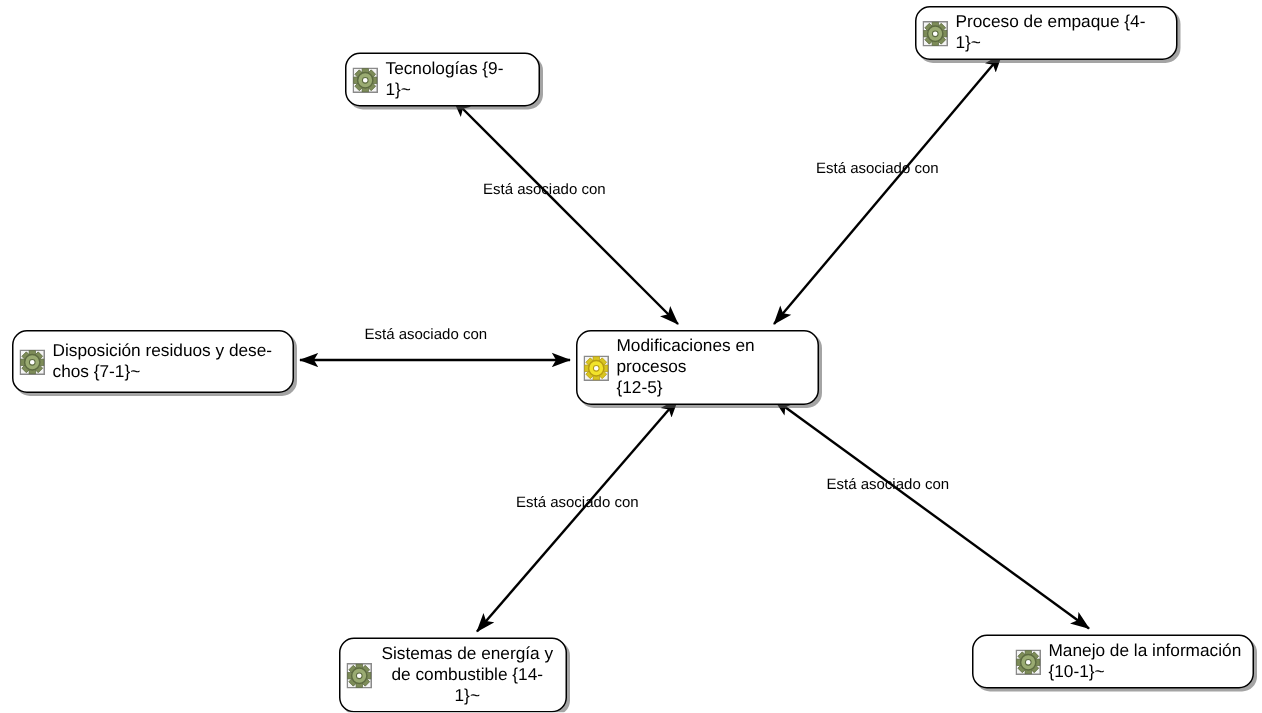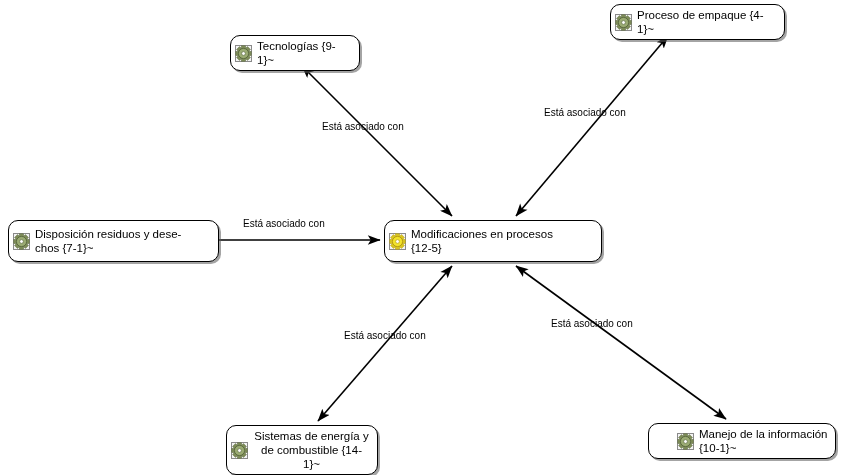--- a/index.html
+++ b/index.html
@@ -106,38 +106,38 @@
             <rect x="2.44" y="10.36" width="4.2" height="4.2" fill="#7d8c58" stroke="#5d6b41" stroke-width="0.5" transform="rotate(135 4.54 12.46)"></rect>
             <rect x="0.80" y="6.40" width="4.2" height="4.2" fill="#7d8c58" stroke="#5d6b41" stroke-width="0.5" transform="rotate(180 2.90 8.50)"></rect>
             <rect x="2.44" y="2.44" width="4.2" height="4.2" fill="#7d8c58" stroke="#5d6b41" stroke-width="0.5" transform="rotate(225 4.54 4.54)"></rect>
             <rect x="6.40" y="0.80" width="4.2" height="4.2" fill="#7d8c58" stroke="#5d6b41" stroke-width="0.5" transform="rotate(270 8.50 2.90)"></rect>
             <rect x="10.36" y="2.44" width="4.2" height="4.2" fill="#7d8c58" stroke="#5d6b41" stroke-width="0.5" transform="rotate(315 12.46 4.54)"></rect>
             <circle cx="8.5" cy="8.5" r="5.1" fill="#9aab72" stroke="#5d6b41" stroke-width="1"></circle>
             <circle cx="8.5" cy="8.5" r="1.9" fill="#ffffff" stroke="#5d6b41" stroke-width="0.7"></circle>
           </svg></span>
         <span class="label">Proceso de empaque {4-1}~</span>
       </div>
-      <div class="node" style="left: 8px; top: 220px; width: 211px; min-height: 42px;">
+      <div class="node" style="left: 8px; top: 220px; width: 188px; min-height: 42px;">
         <span class="icon"><svg width="17" height="17" viewBox="0 0 17 17">
             <rect x="0.5" y="0.5" width="16" height="16" fill="#f4f4f4" stroke="#8a8a8a" stroke-width="1"></rect>
             <rect x="12.00" y="6.40" width="4.2" height="4.2" fill="#7d8c58" stroke="#5d6b41" stroke-width="0.5" transform="rotate(0 14.10 8.50)"></rect>
             <rect x="10.36" y="10.36" width="4.2" height="4.2" fill="#7d8c58" stroke="#5d6b41" stroke-width="0.5" transform="rotate(45 12.46 12.46)"></rect>
             <rect x="6.40" y="12.00" width="4.2" height="4.2" fill="#7d8c58" stroke="#5d6b41" stroke-width="0.5" transform="rotate(90 8.50 14.10)"></rect>
             <rect x="2.44" y="10.36" width="4.2" height="4.2" fill="#7d8c58" stroke="#5d6b41" stroke-width="0.5" transform="rotate(135 4.54 12.46)"></rect>
             <rect x="0.80" y="6.40" width="4.2" height="4.2" fill="#7d8c58" stroke="#5d6b41" stroke-width="0.5" transform="rotate(180 2.90 8.50)"></rect>
             <rect x="2.44" y="2.44" width="4.2" height="4.2" fill="#7d8c58" stroke="#5d6b41" stroke-width="0.5" transform="rotate(225 4.54 4.54)"></rect>
             <rect x="6.40" y="0.80" width="4.2" height="4.2" fill="#7d8c58" stroke="#5d6b41" stroke-width="0.5" transform="rotate(270 8.50 2.90)"></rect>
             <rect x="10.36" y="2.44" width="4.2" height="4.2" fill="#7d8c58" stroke="#5d6b41" stroke-width="0.5" transform="rotate(315 12.46 4.54)"></rect>
             <circle cx="8.5" cy="8.5" r="5.1" fill="#9aab72" stroke="#5d6b41" stroke-width="1"></circle>
             <circle cx="8.5" cy="8.5" r="1.9" fill="#ffffff" stroke="#5d6b41" stroke-width="0.7"></circle>
           </svg></span>
         <span class="label">Disposición residuos y dese-
 chos {7-1}~</span>
       </div>
-      <div class="node" style="left: 384px; top: 220px; width: 218px; min-height: 42px;">
+      <div class="node" style="left: 384px; top: 220px; width: 162px; min-height: 42px;">
         <span class="icon"><svg width="17" height="17" viewBox="0 0 17 17">
             <rect x="0.5" y="0.5" width="16" height="16" fill="#f4f4f4" stroke="#8a8a8a" stroke-width="1"></rect>
             <rect x="12.00" y="6.40" width="4.2" height="4.2" fill="#d8c520" stroke="#b79c12" stroke-width="0.5" transform="rotate(0 14.10 8.50)"></rect>
             <rect x="10.36" y="10.36" width="4.2" height="4.2" fill="#d8c520" stroke="#b79c12" stroke-width="0.5" transform="rotate(45 12.46 12.46)"></rect>
             <rect x="6.40" y="12.00" width="4.2" height="4.2" fill="#d8c520" stroke="#b79c12" stroke-width="0.5" transform="rotate(90 8.50 14.10)"></rect>
             <rect x="2.44" y="10.36" width="4.2" height="4.2" fill="#d8c520" stroke="#b79c12" stroke-width="0.5" transform="rotate(135 4.54 12.46)"></rect>
             <rect x="0.80" y="6.40" width="4.2" height="4.2" fill="#d8c520" stroke="#b79c12" stroke-width="0.5" transform="rotate(180 2.90 8.50)"></rect>
             <rect x="2.44" y="2.44" width="4.2" height="4.2" fill="#d8c520" stroke="#b79c12" stroke-width="0.5" transform="rotate(225 4.54 4.54)"></rect>
             <rect x="6.40" y="0.80" width="4.2" height="4.2" fill="#d8c520" stroke="#b79c12" stroke-width="0.5" transform="rotate(270 8.50 2.90)"></rect>
             <rect x="10.36" y="2.44" width="4.2" height="4.2" fill="#d8c520" stroke="#b79c12" stroke-width="0.5" transform="rotate(315 12.46 4.54)"></rect>

